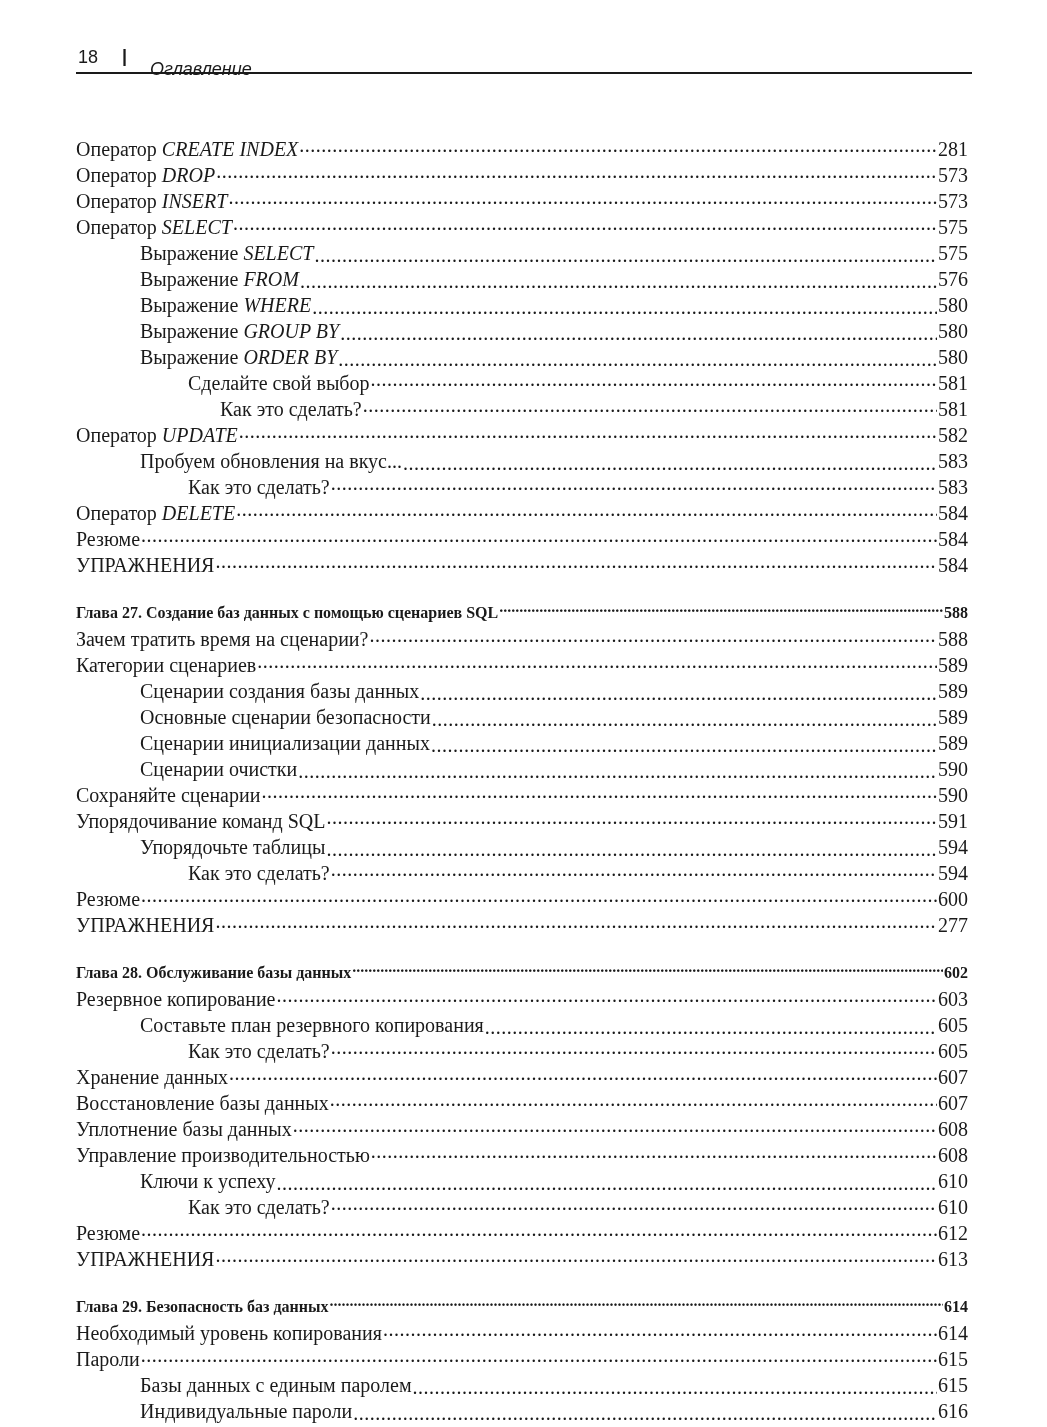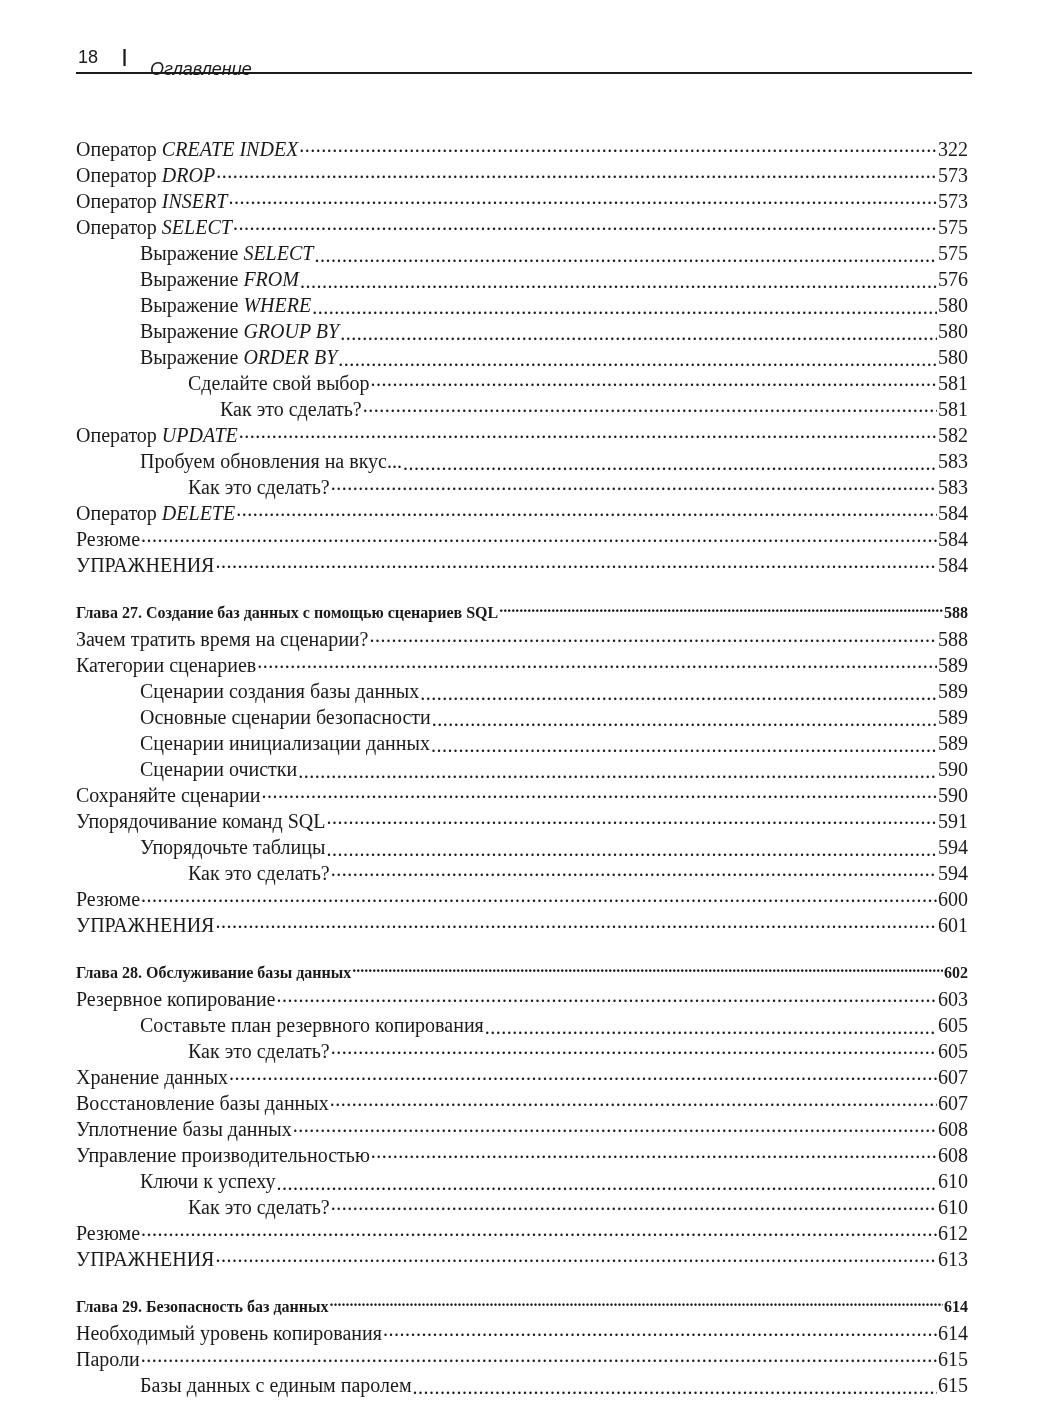--- a/index.html
+++ b/index.html
@@ -99,21 +99,21 @@
   <span class="pnum">18</span>
   <span class="sep">|</span>
   <span class="title">Оглавление</span>
 </div>
 
 <div class="toc">
 
   <div class="toc-row l1">
       <span class="label"><span>Оператор </span><i>CREATE INDEX</i></span>
       <span class="leader"></span>
-      <span class="page">322</span>
+      <span class="page">281</span>
     </div>
   <div class="toc-row l1">
       <span class="label"><span>Оператор </span><i>DROP</i></span>
       <span class="leader"></span>
       <span class="page">573</span>
     </div>
   <div class="toc-row l1">
       <span class="label"><span>Оператор </span><i>INSERT</i></span>
       <span class="leader"></span>
       <span class="page">573</span>
@@ -245,21 +245,21 @@
       <span class="page">594</span>
     </div>
   <div class="toc-row l1">
       <span class="label">Резюме</span>
       <span class="leader"></span>
       <span class="page">600</span>
     </div>
   <div class="toc-row l1">
       <span class="label">УПРАЖНЕНИЯ</span>
       <span class="leader"></span>
-      <span class="page">601</span>
+      <span class="page">277</span>
     </div>
 
   <div class="toc-row l1 chapter">
       <span class="label">Глава 28. Обслуживание базы данных</span>
       <span class="leader"></span>
       <span class="page">602</span>
     </div>
   <div class="toc-row l1">
       <span class="label">Резервное копирование</span>
       <span class="leader"></span>
@@ -329,14 +329,19 @@
   <div class="toc-row l1">
       <span class="label">Пароли</span>
       <span class="leader"></span>
       <span class="page">615</span>
     </div>
   <div class="toc-row l2">
       <span class="label">Базы данных с единым паролем</span>
       <span class="leader"></span>
       <span class="page">615</span>
     </div>
+  <div class="toc-row l2">
+      <span class="label">Индивидуальные пароли</span>
+      <span class="leader"></span>
+      <span class="page">616</span>
+    </div>
 
 </div>
 
 </body></html>

